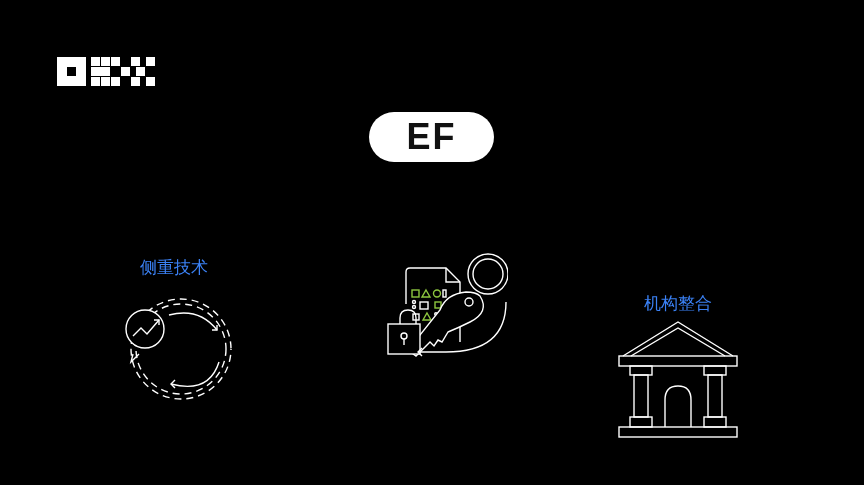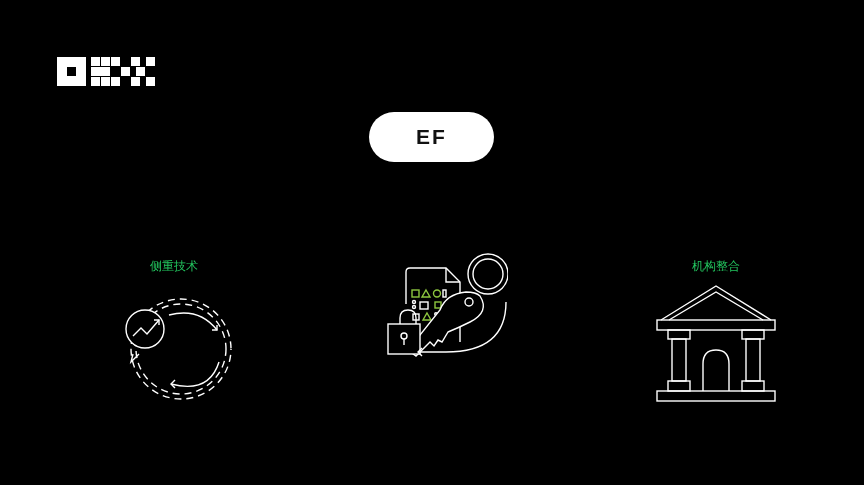--- a/index.html
+++ b/index.html
@@ -1,24 +1,24 @@
 <!DOCTYPE html>
 <html><head>
 <meta charset="utf-8">
 <style>
   html, body { margin:0; padding:0; background:#000; }
   body { width:864px; height:485px; position:relative; overflow:hidden; font-family:"DejaVu Sans", sans-serif; color:#fff; }
   .logo { position:absolute; left:57px; top:57px; width:98px; height:29px; }
-  .pill { position:absolute; left:369px; top:112px; width:125px; height:50px; background:#fff; border-radius:25px; display:flex; align-items:center; justify-content:center; color:#111; font-family:"Liberation Sans", sans-serif; font-weight:bold; font-size:21px; letter-spacing:2px; }
+  .pill { position:absolute; left:369px; top:112px; width:125px; height:50px; background:#fff; border-radius:25px; display:flex; align-items:center; justify-content:center; color:#111; font-family:"Liberation Sans", sans-serif; font-weight:bold; font-size:36px; letter-spacing:2px; }
   .col { position:absolute; top:252px; width:200px; text-align:center; }
-  .col .label { font-size:12px; color:#22c55e; height:30px; line-height:30px;font-family:Liberation Mono, monospace; }
+  .col .label { font-size:17px; color:#3b82f6; height:30px; line-height:30px; }
   .col svg { display:block; margin:0 auto; }
   #col1 { left:74px; }
   #col2 { left:333px; }
-  #col3 { left:616px; }
+  #col3 { left:578px;margin-top:36px; }
 </style>
 </head>
 <body>
 
 <svg class="logo" viewBox="0 0 98 29">
   <rect x="0" y="0" width="29" height="29" fill="#fff"></rect>
   <rect x="10" y="10" width="9" height="9" fill="#000"></rect>
   <rect x="34" y="0" width="9" height="9" fill="#fff"></rect>
   <rect x="34" y="20" width="9" height="9" fill="#fff"></rect>
   <rect x="34" y="10" width="19" height="9" fill="#fff"></rect>

